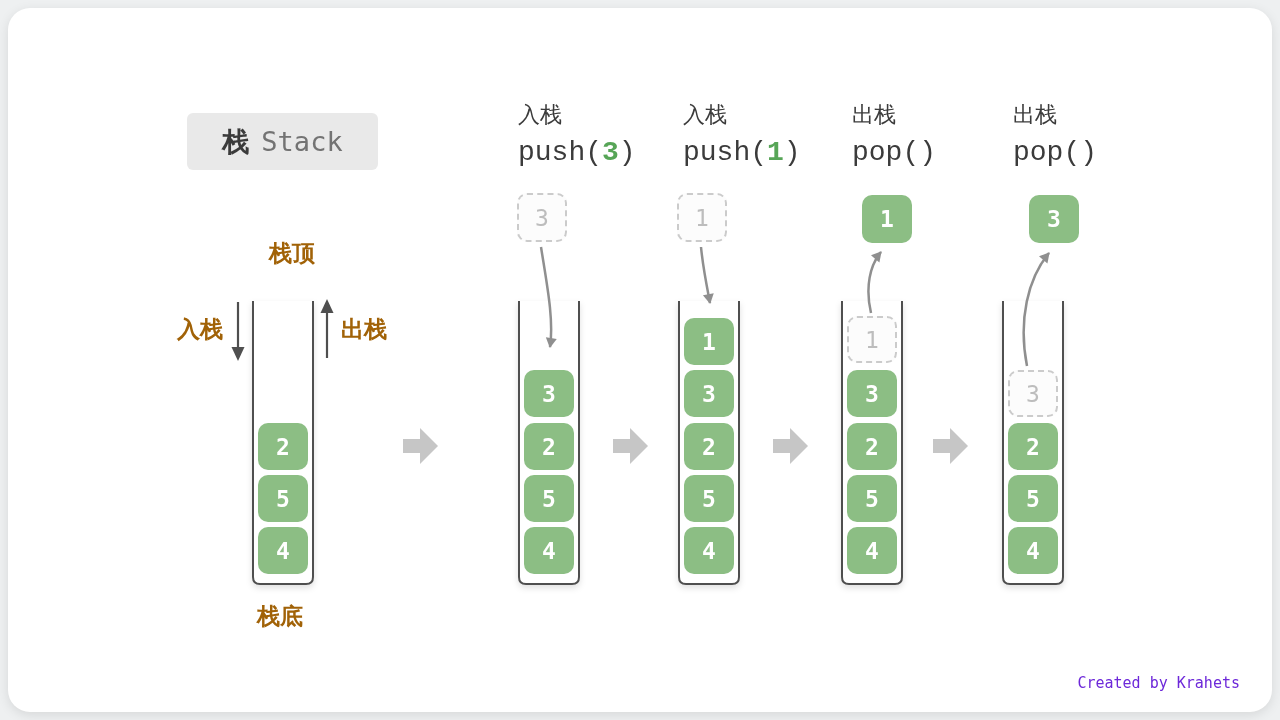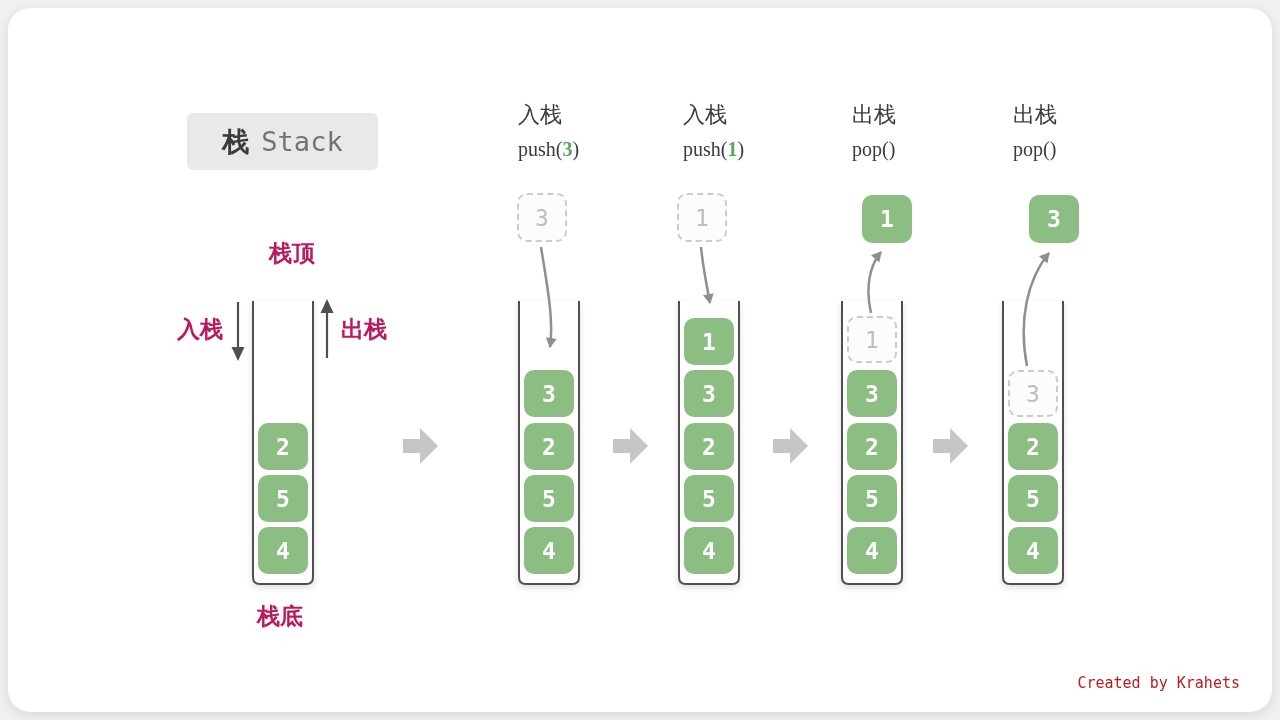--- a/index.html
+++ b/index.html
@@ -20,30 +20,30 @@
   .title-box {
     position:absolute; left:187px; top:113px; width:191px; height:57px;
     background:#e9e9e9; border-radius:6px;
     display:flex; align-items:center; justify-content:center; gap:12px;
   }
   .title-zh { font-size:27px; font-weight:700; color:#3b3b3b; }
   .title-en { font-size:27px; font-weight:400; color:#737373;
               font-family:"DejaVu Sans Mono", monospace; }
 
   .legend-label {
-    position:absolute; font-size:23px; font-weight:700; color:#be185d;
+    position:absolute; font-size:23px; font-weight:700; color:#a16207;
     white-space:nowrap; line-height:1;
   }
   .op-zh {
     position:absolute; font-size:22px; font-weight:400; color:#3b3b3b;
     white-space:nowrap; line-height:1;
   }
   .op-code {
-    position:absolute; font-size:20px; color:#3b3b3b;
-    font-family:Liberation Serif, serif; white-space:nowrap; line-height:1;
+    position:absolute; font-size:28px; color:#3b3b3b;
+    font-family:Liberation Mono, monospace; white-space:nowrap; line-height:1;
   }
   .op-code .arg { color:#57a557; font-weight:700; }
 
   .box {
     position:absolute; width:50px; height:47px;
     background:#8cbe84; border-radius:10px;
     color:#ffffff; font-family:"DejaVu Sans Mono", monospace;
     font-size:23px; font-weight:700;
     display:flex; align-items:center; justify-content:center;
   }
@@ -53,21 +53,21 @@
     border:2px dashed #cbcbcb; background:#fcfcfc; border-radius:10px;
     color:#bdbdbd; font-family:"DejaVu Sans Mono", monospace;
     font-size:23px; font-weight:400;
     display:flex; align-items:center; justify-content:center;
   }
   .ghost.staged { height:49px; }
 
   .watermark {
     position:absolute; right:40px; top:674px;
     font-family:"DejaVu Sans Mono", monospace;
-    font-size:15px; color:#b91c1c; white-space:nowrap;
+    font-size:15px; color:#6d28d9; white-space:nowrap;
   }
 </style>
 </head>
 <body>
 
 <div class="stage">
   <div class="card"></div>
 
   <svg class="overlay" width="1280" height="720">
     <defs>

